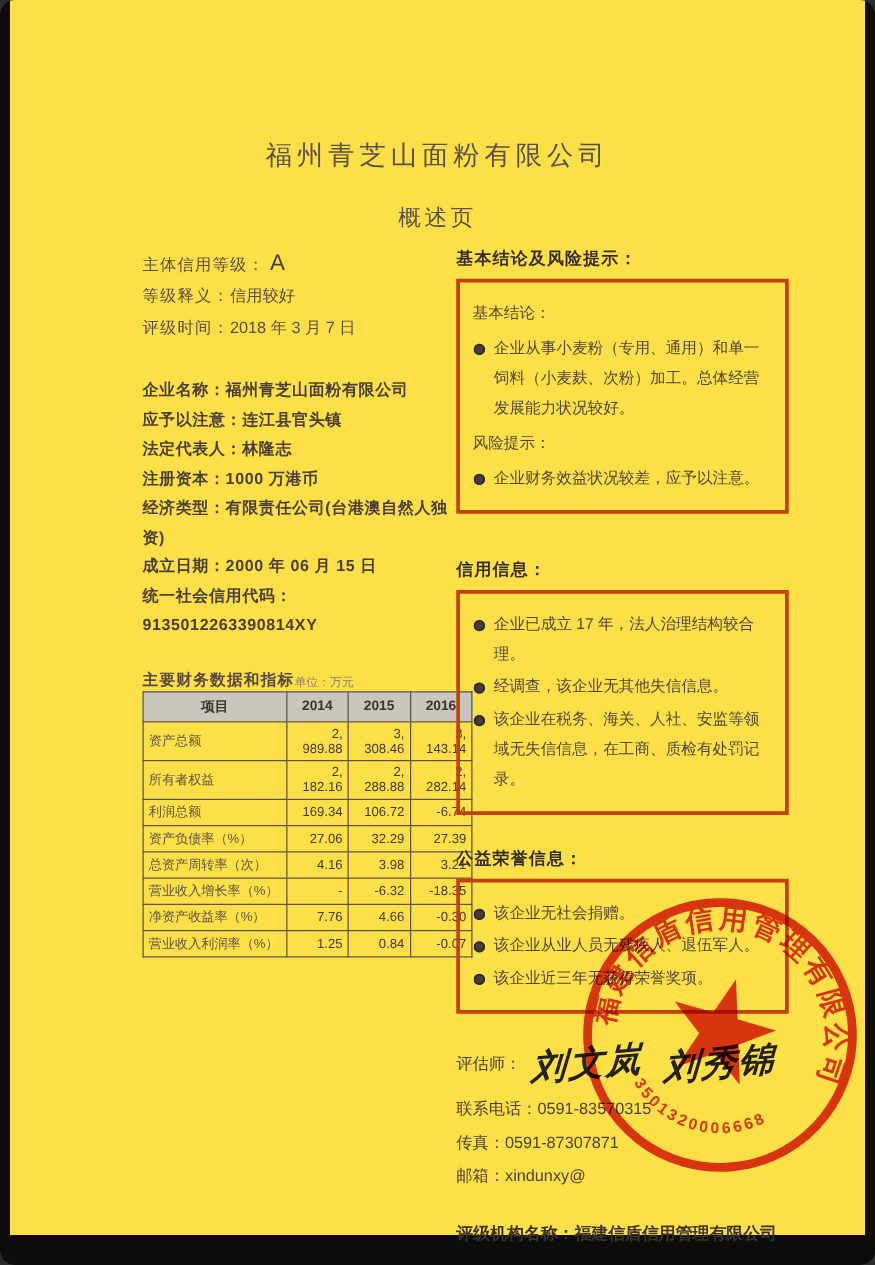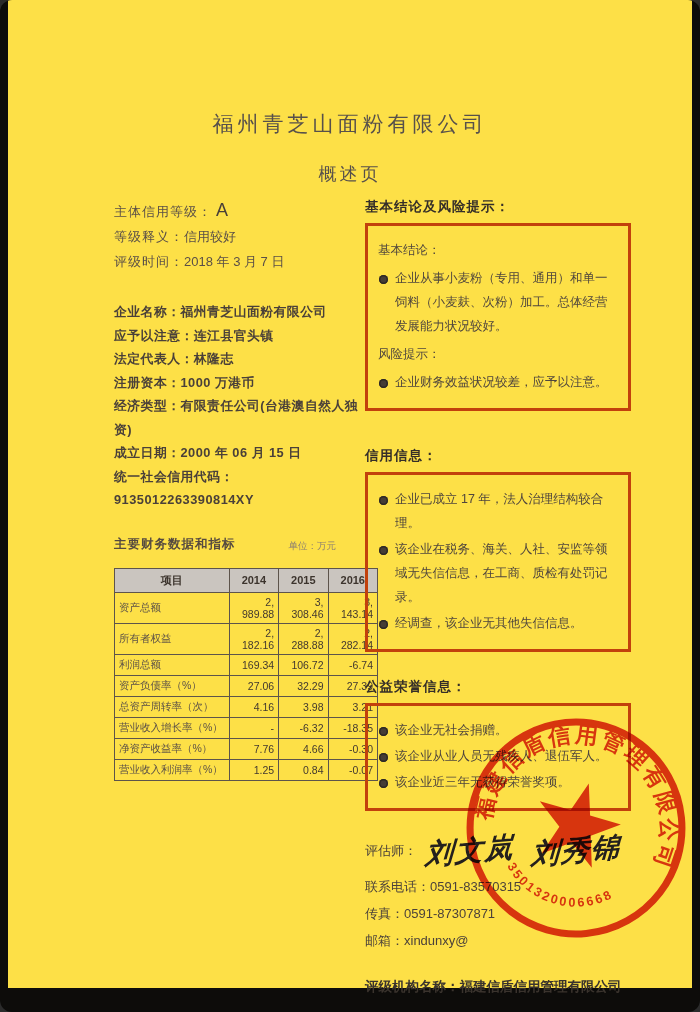--- a/index.html
+++ b/index.html
@@ -19,21 +19,21 @@
   
   .col-left{position:absolute; left:106px; top:198px; width:256px;}
   .rating-line{font-size:13px; line-height:25px; color:#5a4f47;}
   .rating-line .lab{letter-spacing:1px;}
   .grade{font-size:18px; color:#4a4038; padding-left:4px;}
   .company-block{margin-top:26px;}
   .info-line{font-size:12.8px; line-height:23.5px; color:#4a4039; font-weight:bold; letter-spacing:.5px;}
   .info-line .val{font-weight:bold;}
   
   .fin-wrap{margin-top:24px; width:222px;}
-  .fin-title-row{display:flex; justify-content:space-between; align-items:flex-end; margin-bottom:15px;font-family:Liberation Mono, monospace;}
+  .fin-title-row{display:flex; justify-content:flex-start; align-items:flex-end; margin-bottom:0;font-family:Liberation Mono, monospace;}
   .fin-title{font-size:12.5px; font-weight:bold; color:#564a40; letter-spacing:1px;}
   .fin-unit{font-size:9.5px; color:#8a7e72;}
   table.fin{border-collapse:collapse; width:264px; color:#4a3f36;}
   table.fin th, table.fin td{border:1px solid #5d544b;}
   table.fin th{background:#cac5bf; font-size:11px; padding:4px 2px; color:#3c342d;}
   td.lab{width:100px; font-size:10.5px; padding:3px 4px; color:#5b5047;}
   td.val{width:38px; font-size:10.5px; text-align:right; padding:3px 4px; white-space:pre-line; color:#42382f;}
   
   .col-right{position:absolute; left:357px; top:198px; width:266px;}
   .sec-heading{font-size:13.5px; font-weight:bold; color:#352e28; letter-spacing:1px;}
@@ -215,25 +215,25 @@
       </div>
 
       <div class="sec-heading gap-lg">信用信息：</div>
       <div class="box">
 
           <div class="bullet">
             <span class="dot"></span><span>企业已成立 17 年，法人治理结构较合理。</span>
           </div>
 
           <div class="bullet">
+            <span class="dot"></span><span>经调查，该企业无其他失信信息。</span>
+          </div>
+
+          <div class="bullet">
             <span class="dot"></span><span>该企业在税务、海关、人社、安监等领域无失信信息，在工商、质检有处罚记录。</span>
-          </div>
-
-          <div class="bullet">
-            <span class="dot"></span><span>经调查，该企业无其他失信信息。</span>
           </div>
         </div>
 
       <div class="sec-heading gap-md">公益荣誉信息：</div>
       <div class="box">
 
           <div class="bullet">
             <span class="dot"></span><span>该企业无社会捐赠。</span>
           </div>
 

